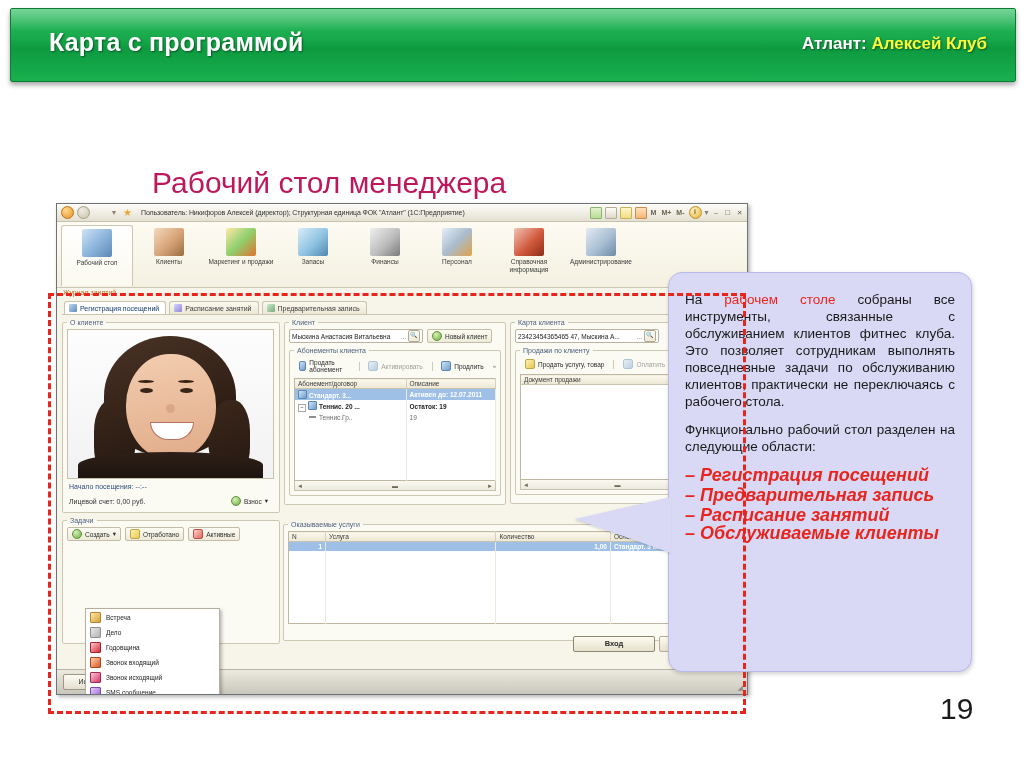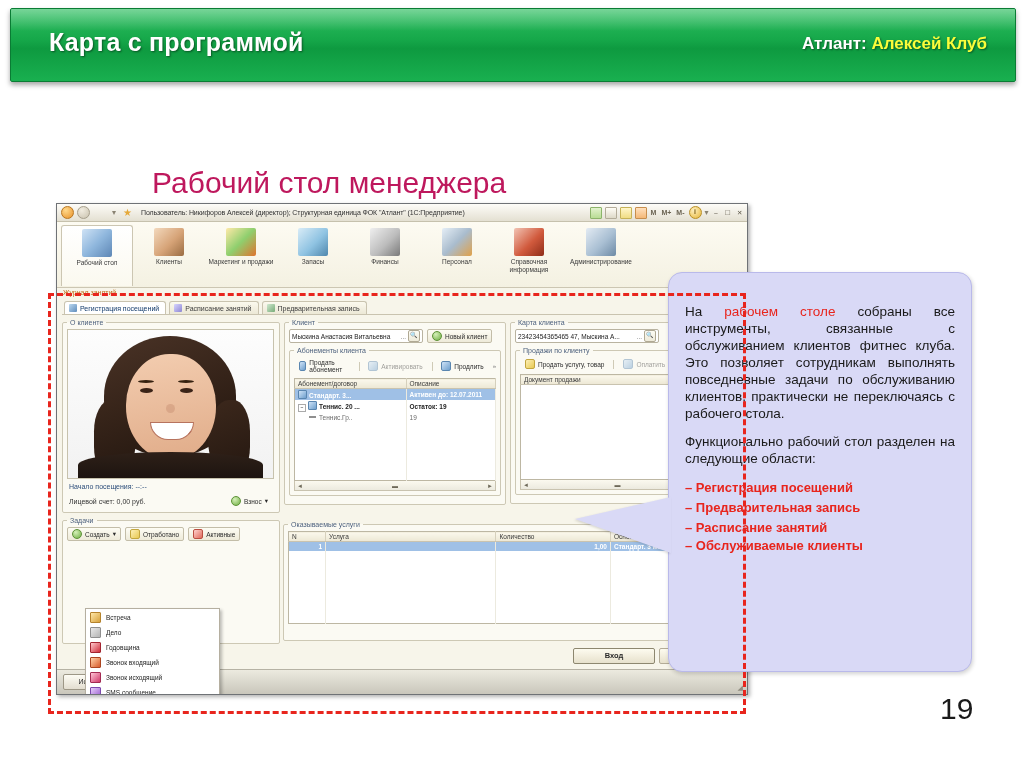--- a/index.html
+++ b/index.html
@@ -253,21 +253,21 @@
   .tm-item{display:flex;align-items:center;gap:5px;padding:2px 4px;font-size:6.5px;color:#222;}
   .tm-ico{width:9px;height:9px;border-radius:1px;}
   .i-meet{background:linear-gradient(135deg,#ffe7a8,#d6a13c);border:1px solid #b5832c;}
   .i-case{background:linear-gradient(135deg,#e8e8e8,#b4b4b4);border:1px solid #8f8f8f;}
   .i-anniv{background:linear-gradient(135deg,#ffc8cc,#cf2f3c);border:1px solid #a32430;}
   .i-in{background:linear-gradient(135deg,#ffd2a8,#d85b2a);border:1px solid #ab4520;}
   .i-out{background:linear-gradient(135deg,#ffc4d6,#d03a6b);border:1px solid #a32a52;}
   .i-sms{background:linear-gradient(135deg,#e6cdfa,#9a5fd0);border:1px solid #7c49ad;}
 
   .btnrow{
-    position:absolute;right:6px;bottom:8px;display:flex;gap:4px;
+    position:absolute;right:6px;bottom:20px;display:flex;gap:4px;
   }
   .wbtn{
     width:80px;height:14px;font-size:7.5px;text-align:center;line-height:13px;
     border:1px solid #b3ac97;border-radius:2px;
     background:linear-gradient(to bottom,#fdfbef,#e7e1cc);color:#2a2a2a;
   }
   .wbtn.primary{font-weight:bold;border-color:#8d876f;}
 
   .statusbar{
     position:absolute;left:0;bottom:0;width:100%;height:24px;
@@ -279,34 +279,34 @@
     text-align:center;line-height:13px;border:1px solid #9d9786;border-radius:2px;
     background:linear-gradient(to bottom,#fdfcf4,#e3ded0);color:#2a2a2a;
   }
   .resize-grip{position:absolute;right:4px;bottom:2px;font-size:7px;color:#8f8b7e;}
 
   
   .callout{
     position:absolute;left:668px;top:272px;width:304px;height:400px;
     background:#d9d9f6;border:1px solid #b9b9ea;border-radius:14px;
     box-shadow:1px 2px 4px rgba(0,0,0,.18);
-    padding:30px 16px 10px 16px;box-sizing:border-box;z-index:20;
+    padding:18px 16px 10px 16px;box-sizing:border-box;z-index:20;
   }
   .callout-tail{
     position:absolute;left:575px;top:497px;width:0;height:0;z-index:21;
     border-top:22px solid transparent;border-bottom:34px solid transparent;
     border-right:96px solid #d9d9f6;
     filter:drop-shadow(-1px 1px 1px rgba(0,0,0,.14));
   }
   .co-p{
     font-size:13.5px;line-height:17px;color:#1a1a1a;text-align:justify;margin:0 0 11px 0;
   }
   .co-red{color:#e8251d;}
   .co-bullet{
-    font-size:13px;line-height:19px;color:#e8251d;font-weight:bold;
+    font-size:18px;line-height:19px;color:#e8251d;font-style:italic;font-weight:bold;
     margin:0 0 1px 0;
   }
   .co-bullet.tight{margin-top:-2px;}
 
   
   .pagenum{
     position:absolute;left:940px;top:692px;font-size:30px;color:#1a1a1a;
   }
 </style>
 </head>

